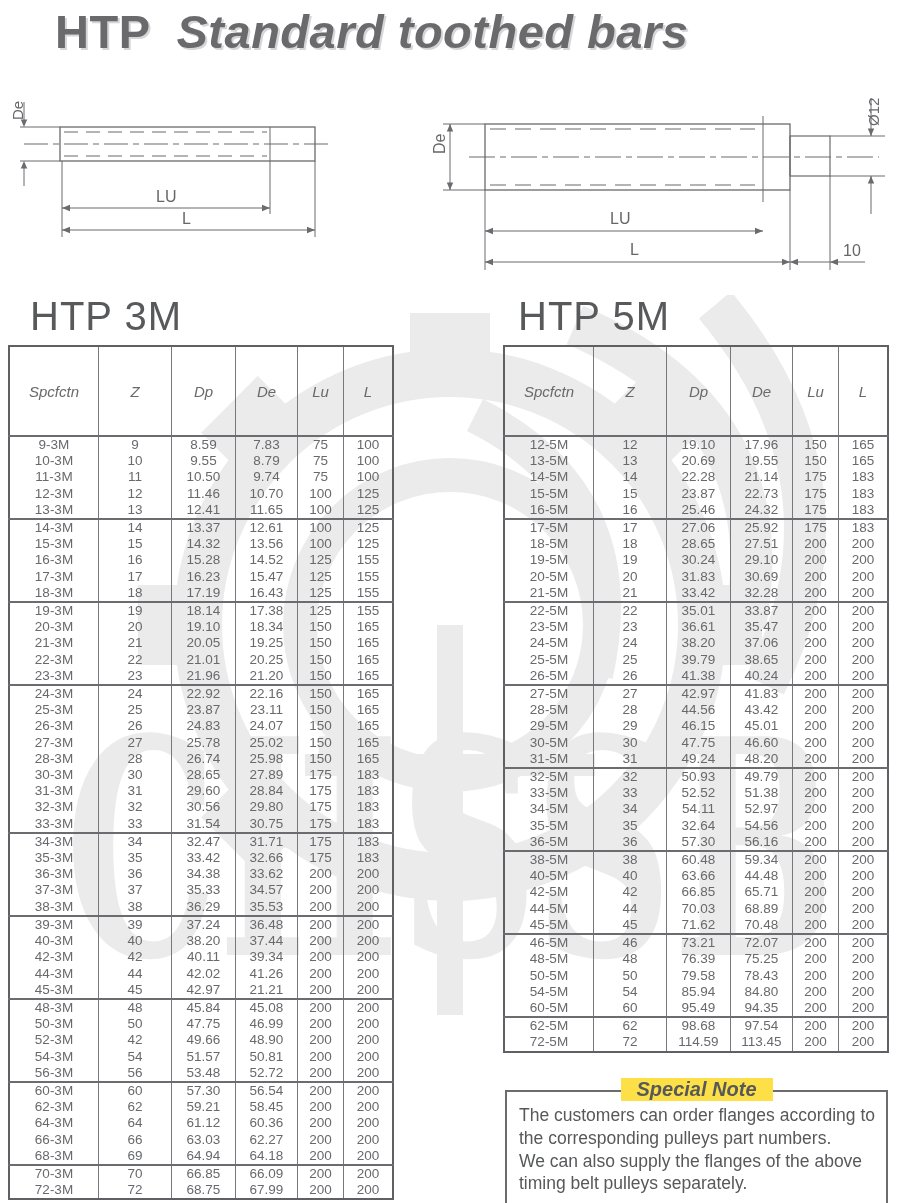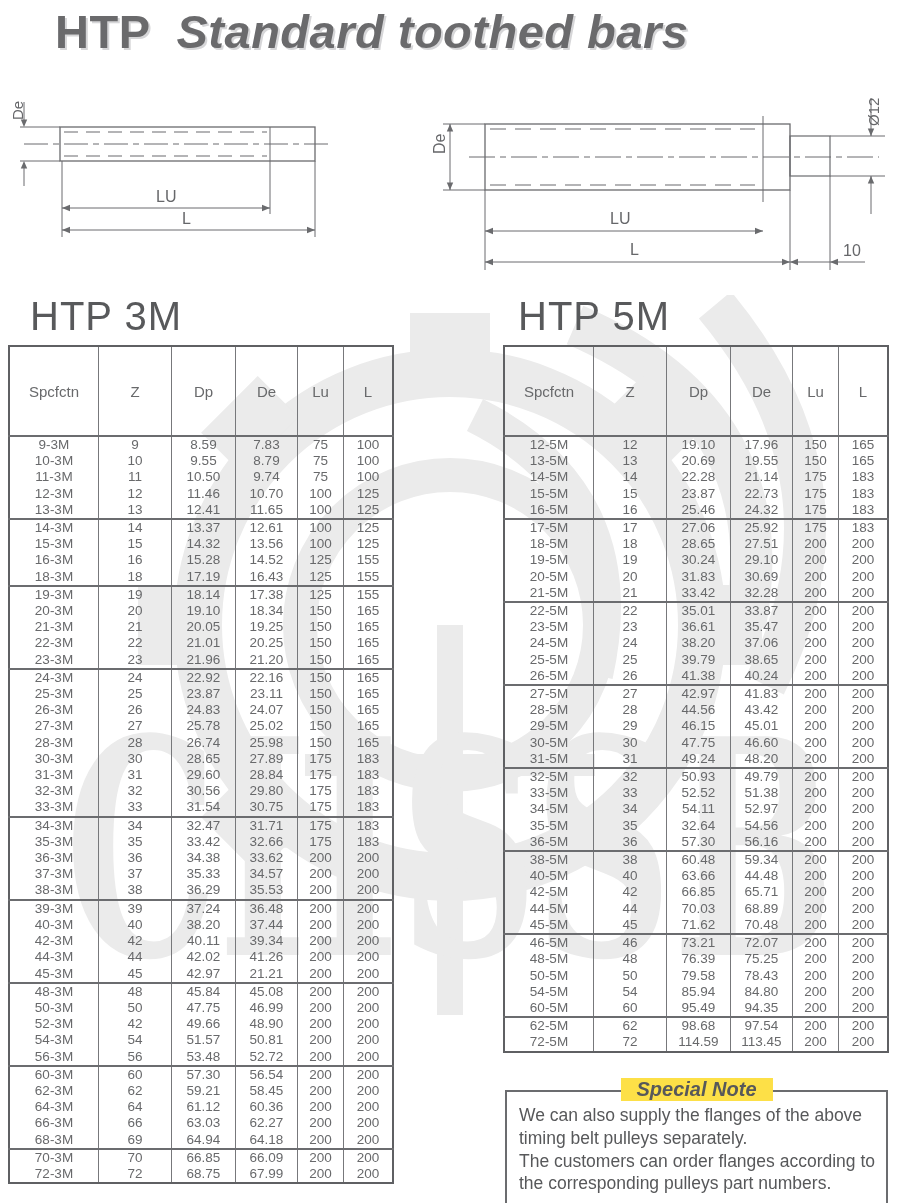--- a/index.html
+++ b/index.html
@@ -26,21 +26,21 @@
   .sec-title{font-size:40px;font-weight:normal;color:#58595b;letter-spacing:1px;}
   #h3m{top:294px;left:30px;}
   #h5m{top:294px;left:518px;}
 
   
   .dtable{border-collapse:collapse;table-layout:fixed;background:transparent;}
   .dtable{border:2px solid #5f6063;}
   .dtable th,.dtable td{border-left:1px solid #77787b;text-align:center;color:#68696b;
                         padding:0;overflow:hidden;white-space:nowrap;}
   .dtable th{height:88px;font-size:15px;font-weight:normal;vertical-align:middle;
-             border-bottom:1px solid #77787b;}
+             border-bottom:1px solid #77787b;font-style:italic;}
   .dtable td{height:16.2px;line-height:16.2px;font-size:13.5px;}
   .dtable tr.group-start td{border-top:2px solid #6b6c6f;}
   .dtable th:nth-child(1),.dtable td:nth-child(1){width:88px;}
   .dtable th:nth-child(2),.dtable td:nth-child(2){width:72px;}
   .dtable th:nth-child(3),.dtable td:nth-child(3){width:63px;}
   .dtable th:nth-child(4),.dtable td:nth-child(4){width:61px;}
   .dtable th:nth-child(5),.dtable td:nth-child(5){width:45px;}
   .dtable th:nth-child(6),.dtable td:nth-child(6){width:48px;}
   #t3m{top:345px;left:8px;}
   #t5m{top:345px;left:503px;}
@@ -227,20 +227,28 @@
         </tr>
         <tr>
           <td>16-3M</td>
           <td>16</td>
           <td>15.28</td>
           <td>14.52</td>
           <td>125</td>
           <td>155</td>
         </tr>
         <tr>
+          <td>17-3M</td>
+          <td>17</td>
+          <td>16.23</td>
+          <td>15.47</td>
+          <td>125</td>
+          <td>155</td>
+        </tr>
+        <tr>
           <td>18-3M</td>
           <td>18</td>
           <td>17.19</td>
           <td>16.43</td>
           <td>125</td>
           <td>155</td>
         </tr>
         <tr class="group-start">
           <td>19-3M</td>
           <td>19</td>
@@ -839,18 +847,18 @@
           <td>113.45</td>
           <td>200</td>
           <td>200</td>
         </tr>
       </tbody>
   </table>
 
   <div class="layer" id="note">
     <div class="note-title">Special Note</div>
     <div class="note-body" id="note-body">
+        <p>The customers can order flanges according to the corresponding pulleys part numbers.</p>
         <p>We can also supply the flanges of the above timing belt pulleys separately.</p>
-        <p>The customers can order flanges according to the corresponding pulleys part numbers.</p>
       </div>
   </div>
 
 </div>
 
 </body></html>

